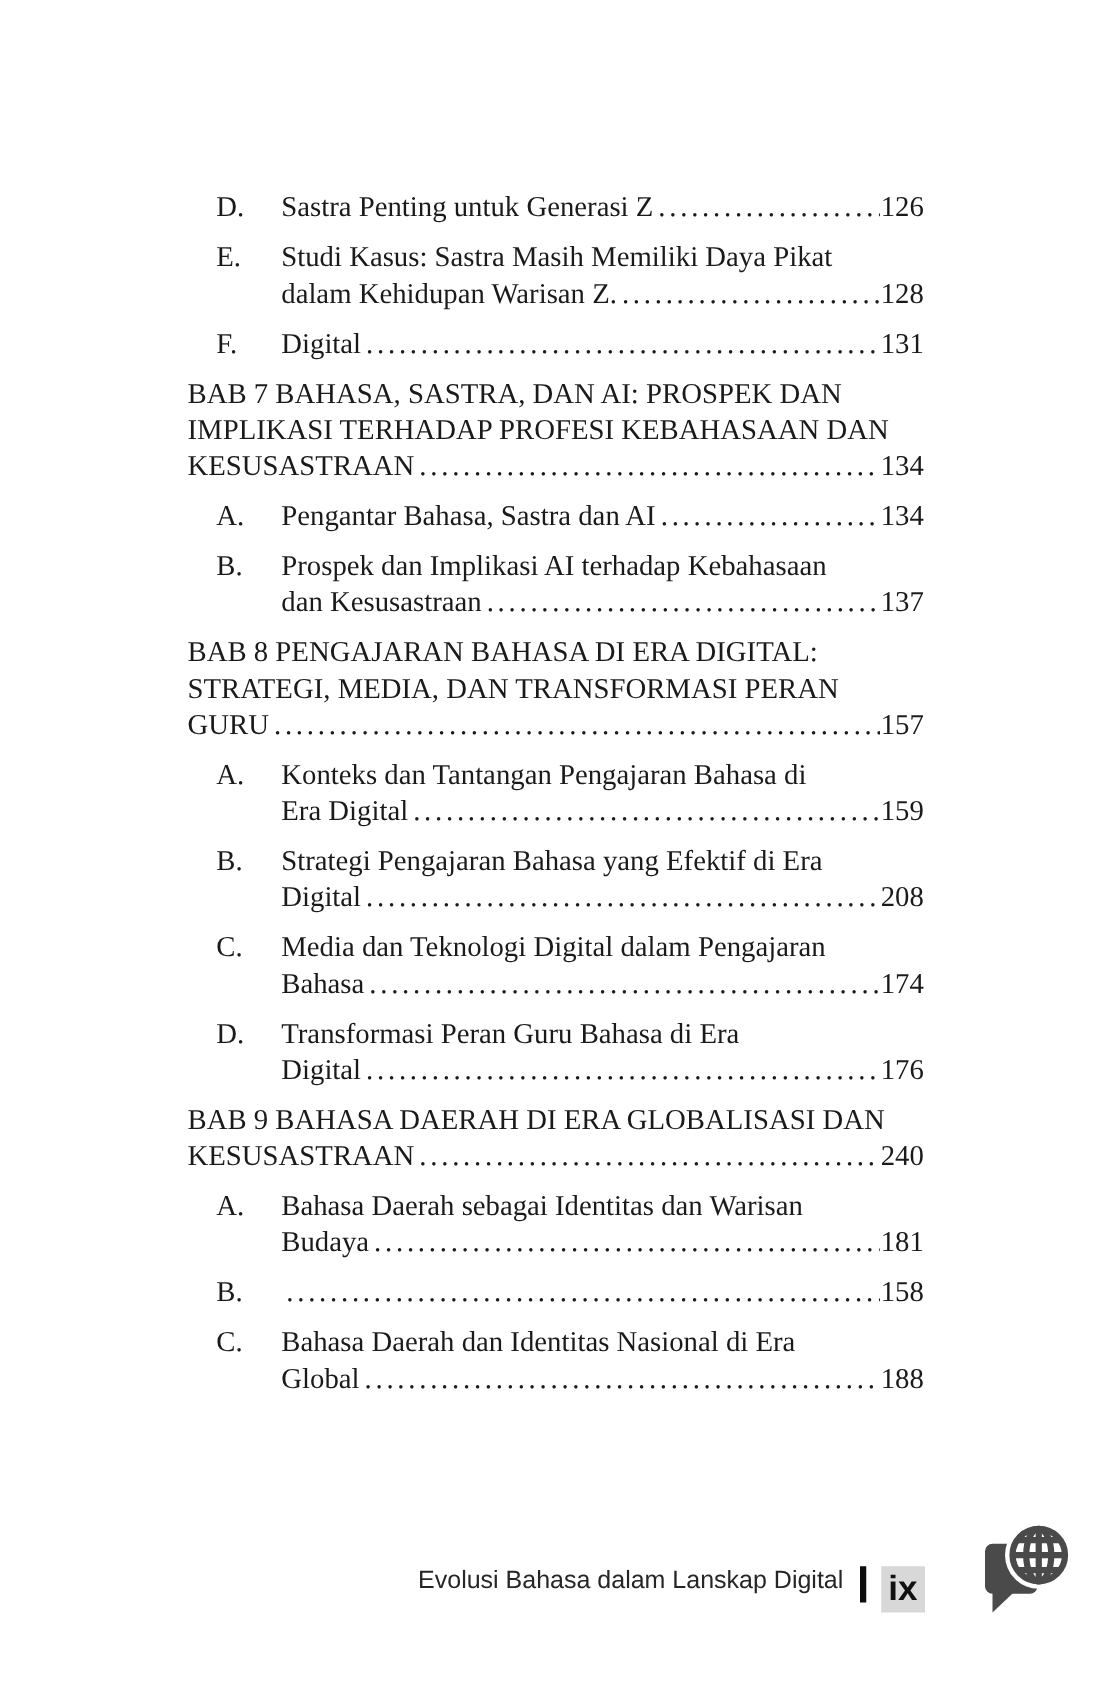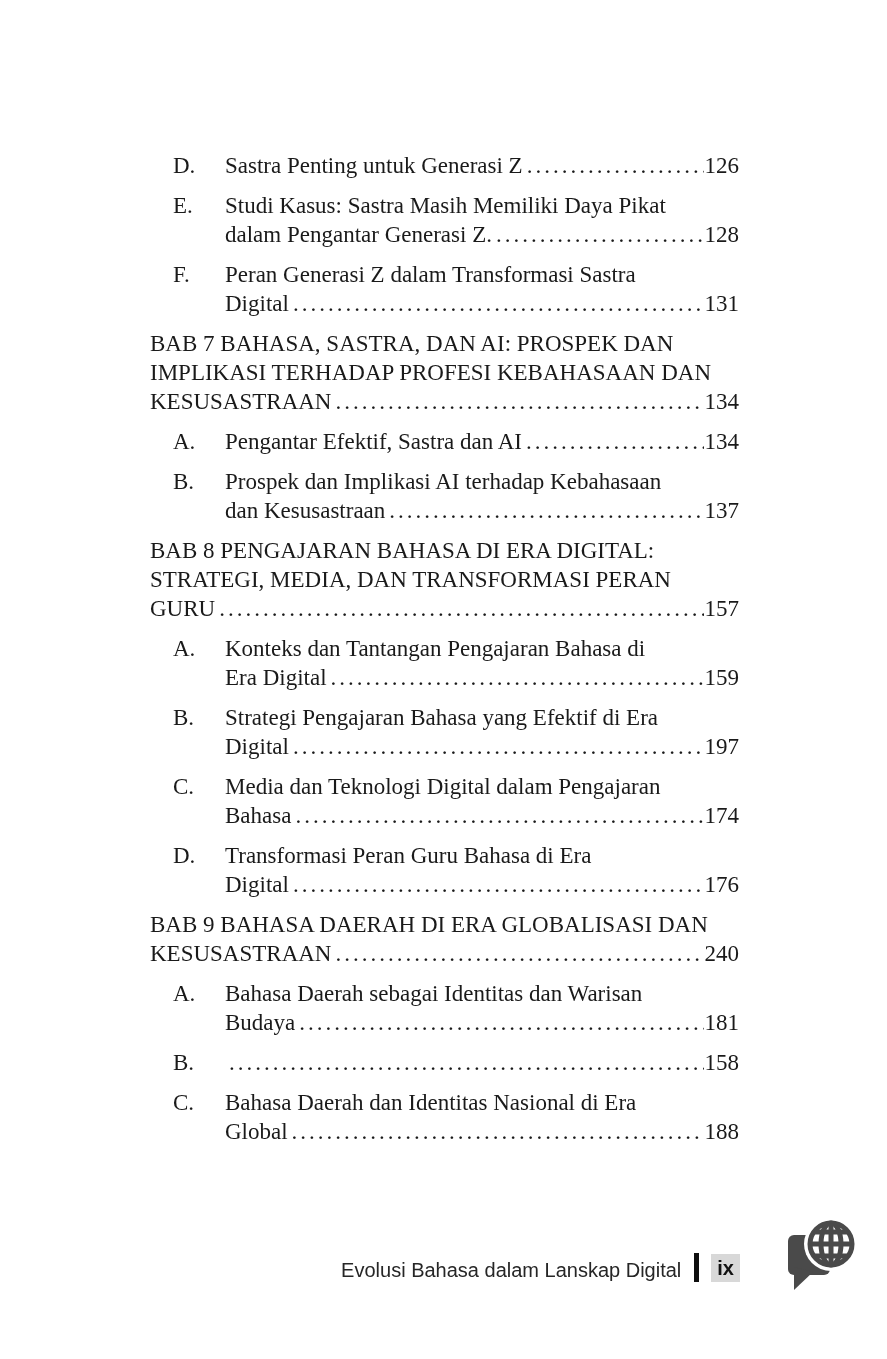--- a/index.html
+++ b/index.html
@@ -50,36 +50,36 @@
     font-size: 23px;
   }
   .pagenum { flex: 0 0 auto; }
 
   
   .footer-text {
     position: absolute;
     top: 1253px;
     right: 147px;
     display: flex;
-    align-items: flex-end;
+    align-items: flex-start;
     font-family: "Liberation Sans", sans-serif;
     color: #262626;
     font-size: 20px;
   }
   .footer-bar {
     display: inline-block;
     width: 5px;
     height: 29px;
     background: #0e0e0e;
     margin-left: 13px;
     margin-right: 12px;
   }
   .footer-roman {
     font-weight: bold;
-    font-size: 20px;
+    font-size: 28px;
     color: #111111;
     background: #d8d8d8;
     padding: 3px 6px;
     line-height: 1.1;
   }
   .footer-logo {
     position: absolute;
     top: 1217px;
     right: 28px;
     width: 76px;
@@ -100,33 +100,30 @@
         </div>
       </div>
   </div>
     <div class="toc-entry item">
     <span class="entry-label">E.</span>
     <div class="entry-body">
         <div class="toc-line">
           <span class="line-text">Studi Kasus: Sastra Masih Memiliki Daya Pikat</span>
         </div>
         <div class="toc-line">
-          <span class="line-text">dalam Pengantar Generasi Z.</span>
+          <span class="line-text">dalam Kehidupan Warisan Z.</span>
           <span class="leader"></span>
           <span class="pagenum">128</span>
         </div>
       </div>
   </div>
     <div class="toc-entry item">
     <span class="entry-label">F.</span>
     <div class="entry-body">
         <div class="toc-line">
-          <span class="line-text">Peran Generasi Z dalam Transformasi Sastra</span>
-        </div>
-        <div class="toc-line">
           <span class="line-text">Digital</span>
           <span class="leader"></span>
           <span class="pagenum">131</span>
         </div>
       </div>
   </div>
     <div class="toc-entry chapter">
 
     <div class="entry-body">
         <div class="toc-line">
@@ -139,21 +136,21 @@
           <span class="line-text">KESUSASTRAAN</span>
           <span class="leader"></span>
           <span class="pagenum">134</span>
         </div>
       </div>
   </div>
     <div class="toc-entry item">
     <span class="entry-label">A.</span>
     <div class="entry-body">
         <div class="toc-line">
-          <span class="line-text">Pengantar Efektif, Sastra dan AI</span>
+          <span class="line-text">Pengantar Bahasa, Sastra dan AI</span>
           <span class="leader"></span>
           <span class="pagenum">134</span>
         </div>
       </div>
   </div>
     <div class="toc-entry item">
     <span class="entry-label">B.</span>
     <div class="entry-body">
         <div class="toc-line">
           <span class="line-text">Prospek dan Implikasi AI terhadap Kebahasaan</span>
@@ -196,21 +193,21 @@
   </div>
     <div class="toc-entry item">
     <span class="entry-label">B.</span>
     <div class="entry-body">
         <div class="toc-line">
           <span class="line-text">Strategi Pengajaran Bahasa yang Efektif di Era</span>
         </div>
         <div class="toc-line">
           <span class="line-text">Digital</span>
           <span class="leader"></span>
-          <span class="pagenum">197</span>
+          <span class="pagenum">208</span>
         </div>
       </div>
   </div>
     <div class="toc-entry item">
     <span class="entry-label">C.</span>
     <div class="entry-body">
         <div class="toc-line">
           <span class="line-text">Media dan Teknologi Digital dalam Pengajaran</span>
         </div>
         <div class="toc-line">

